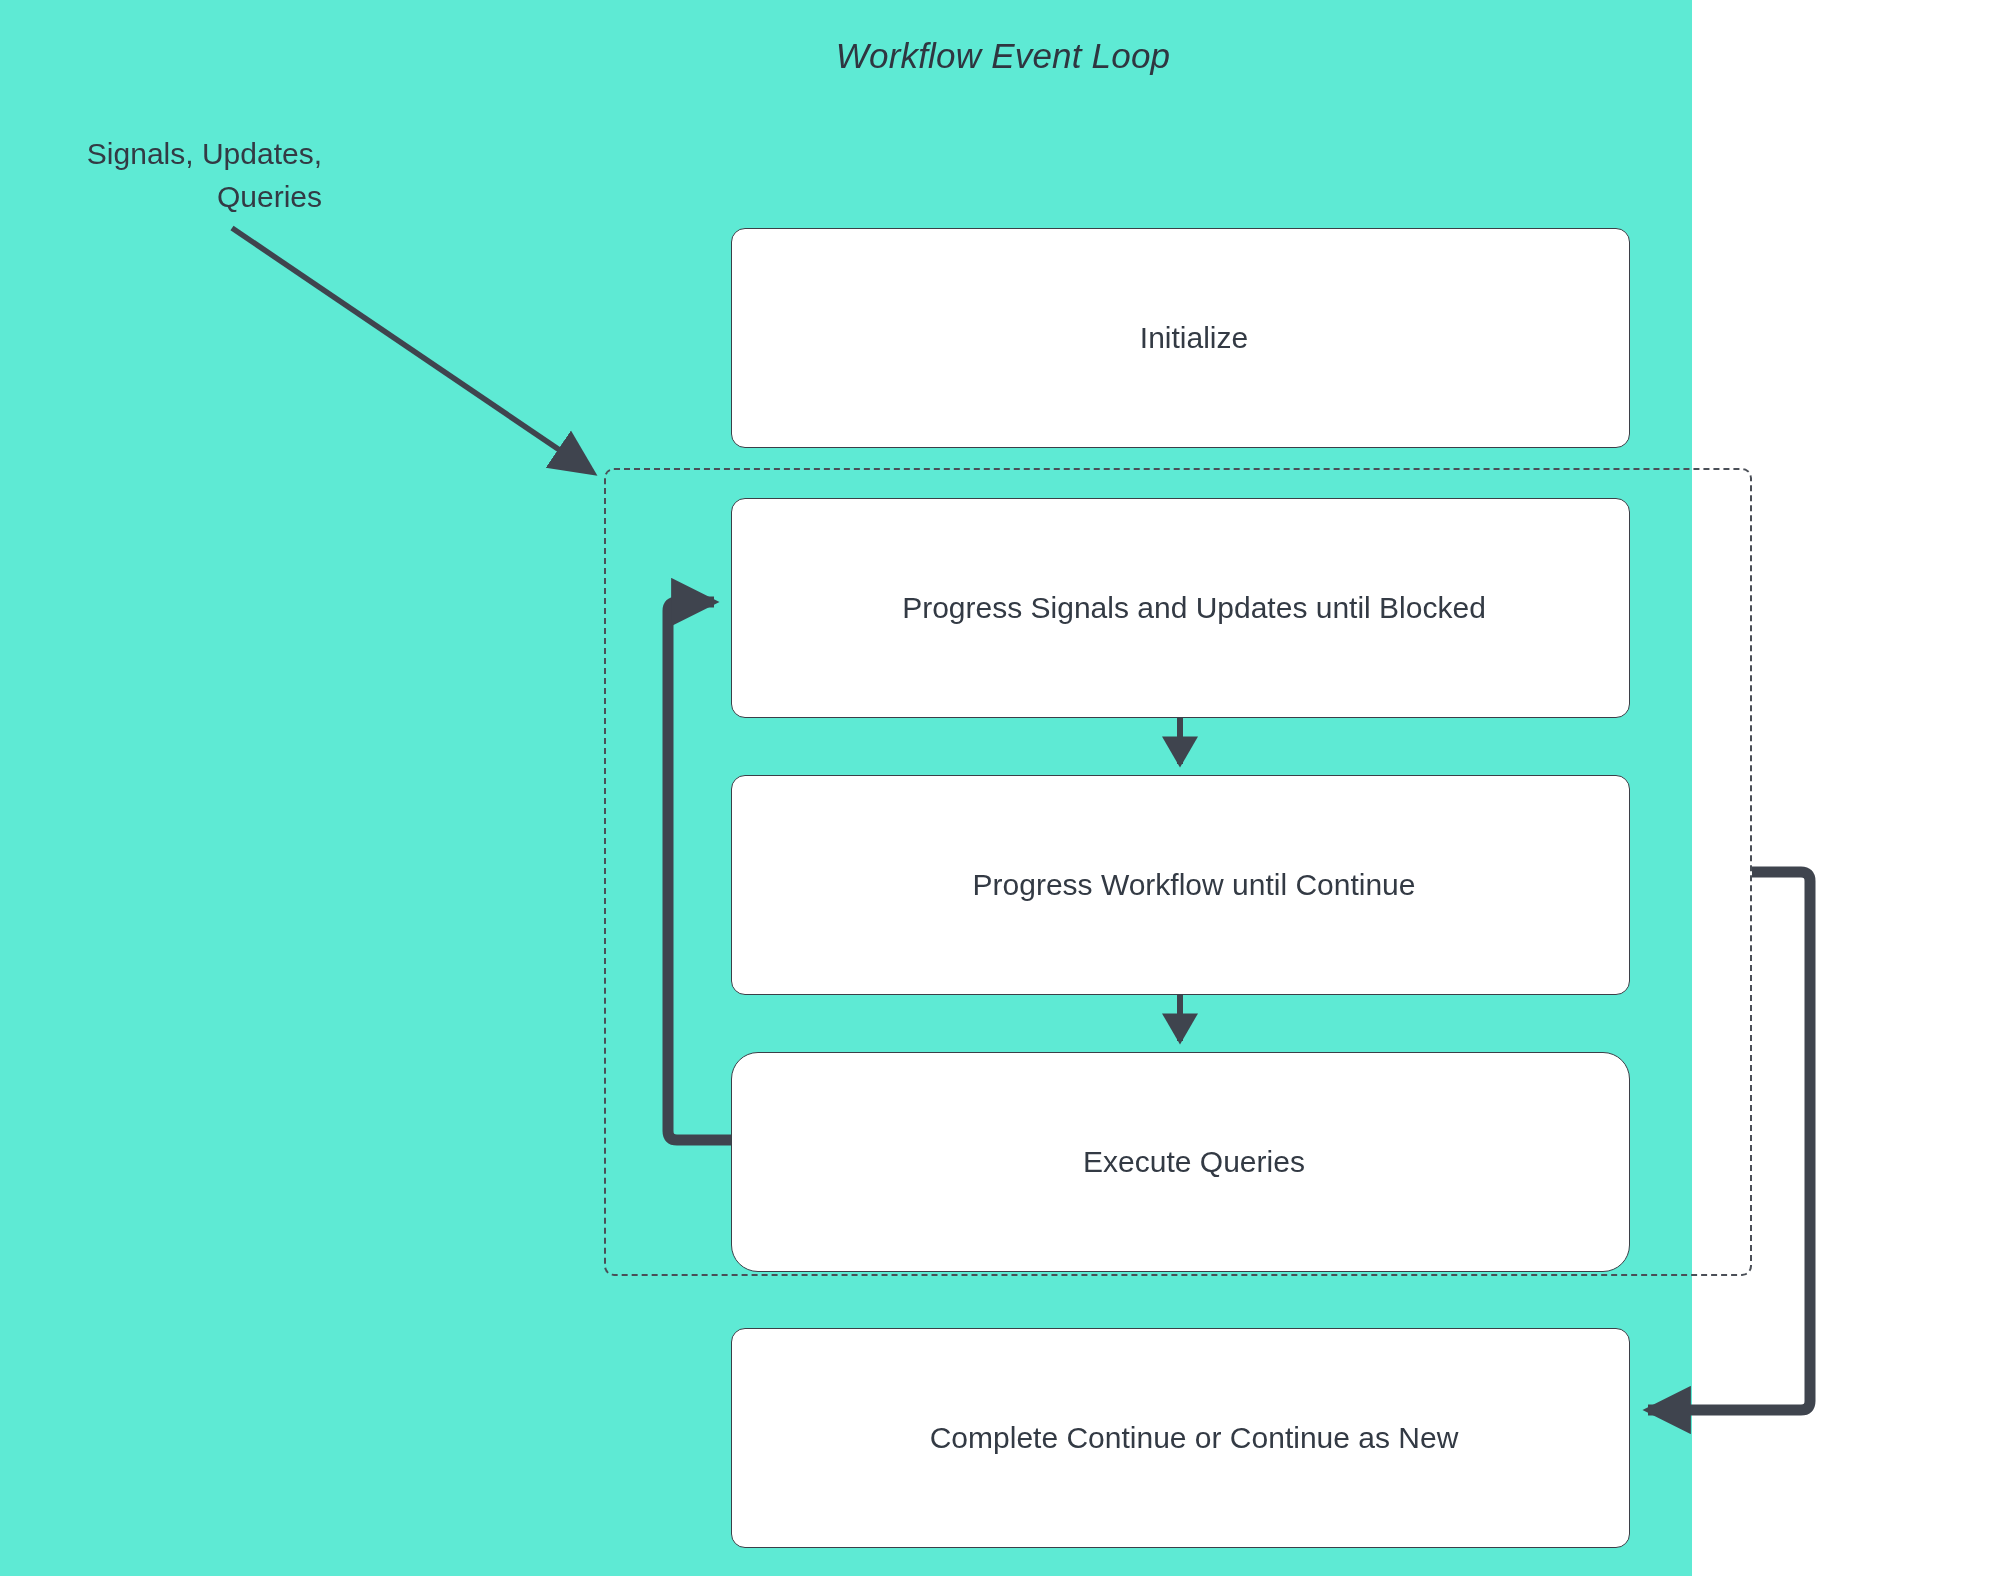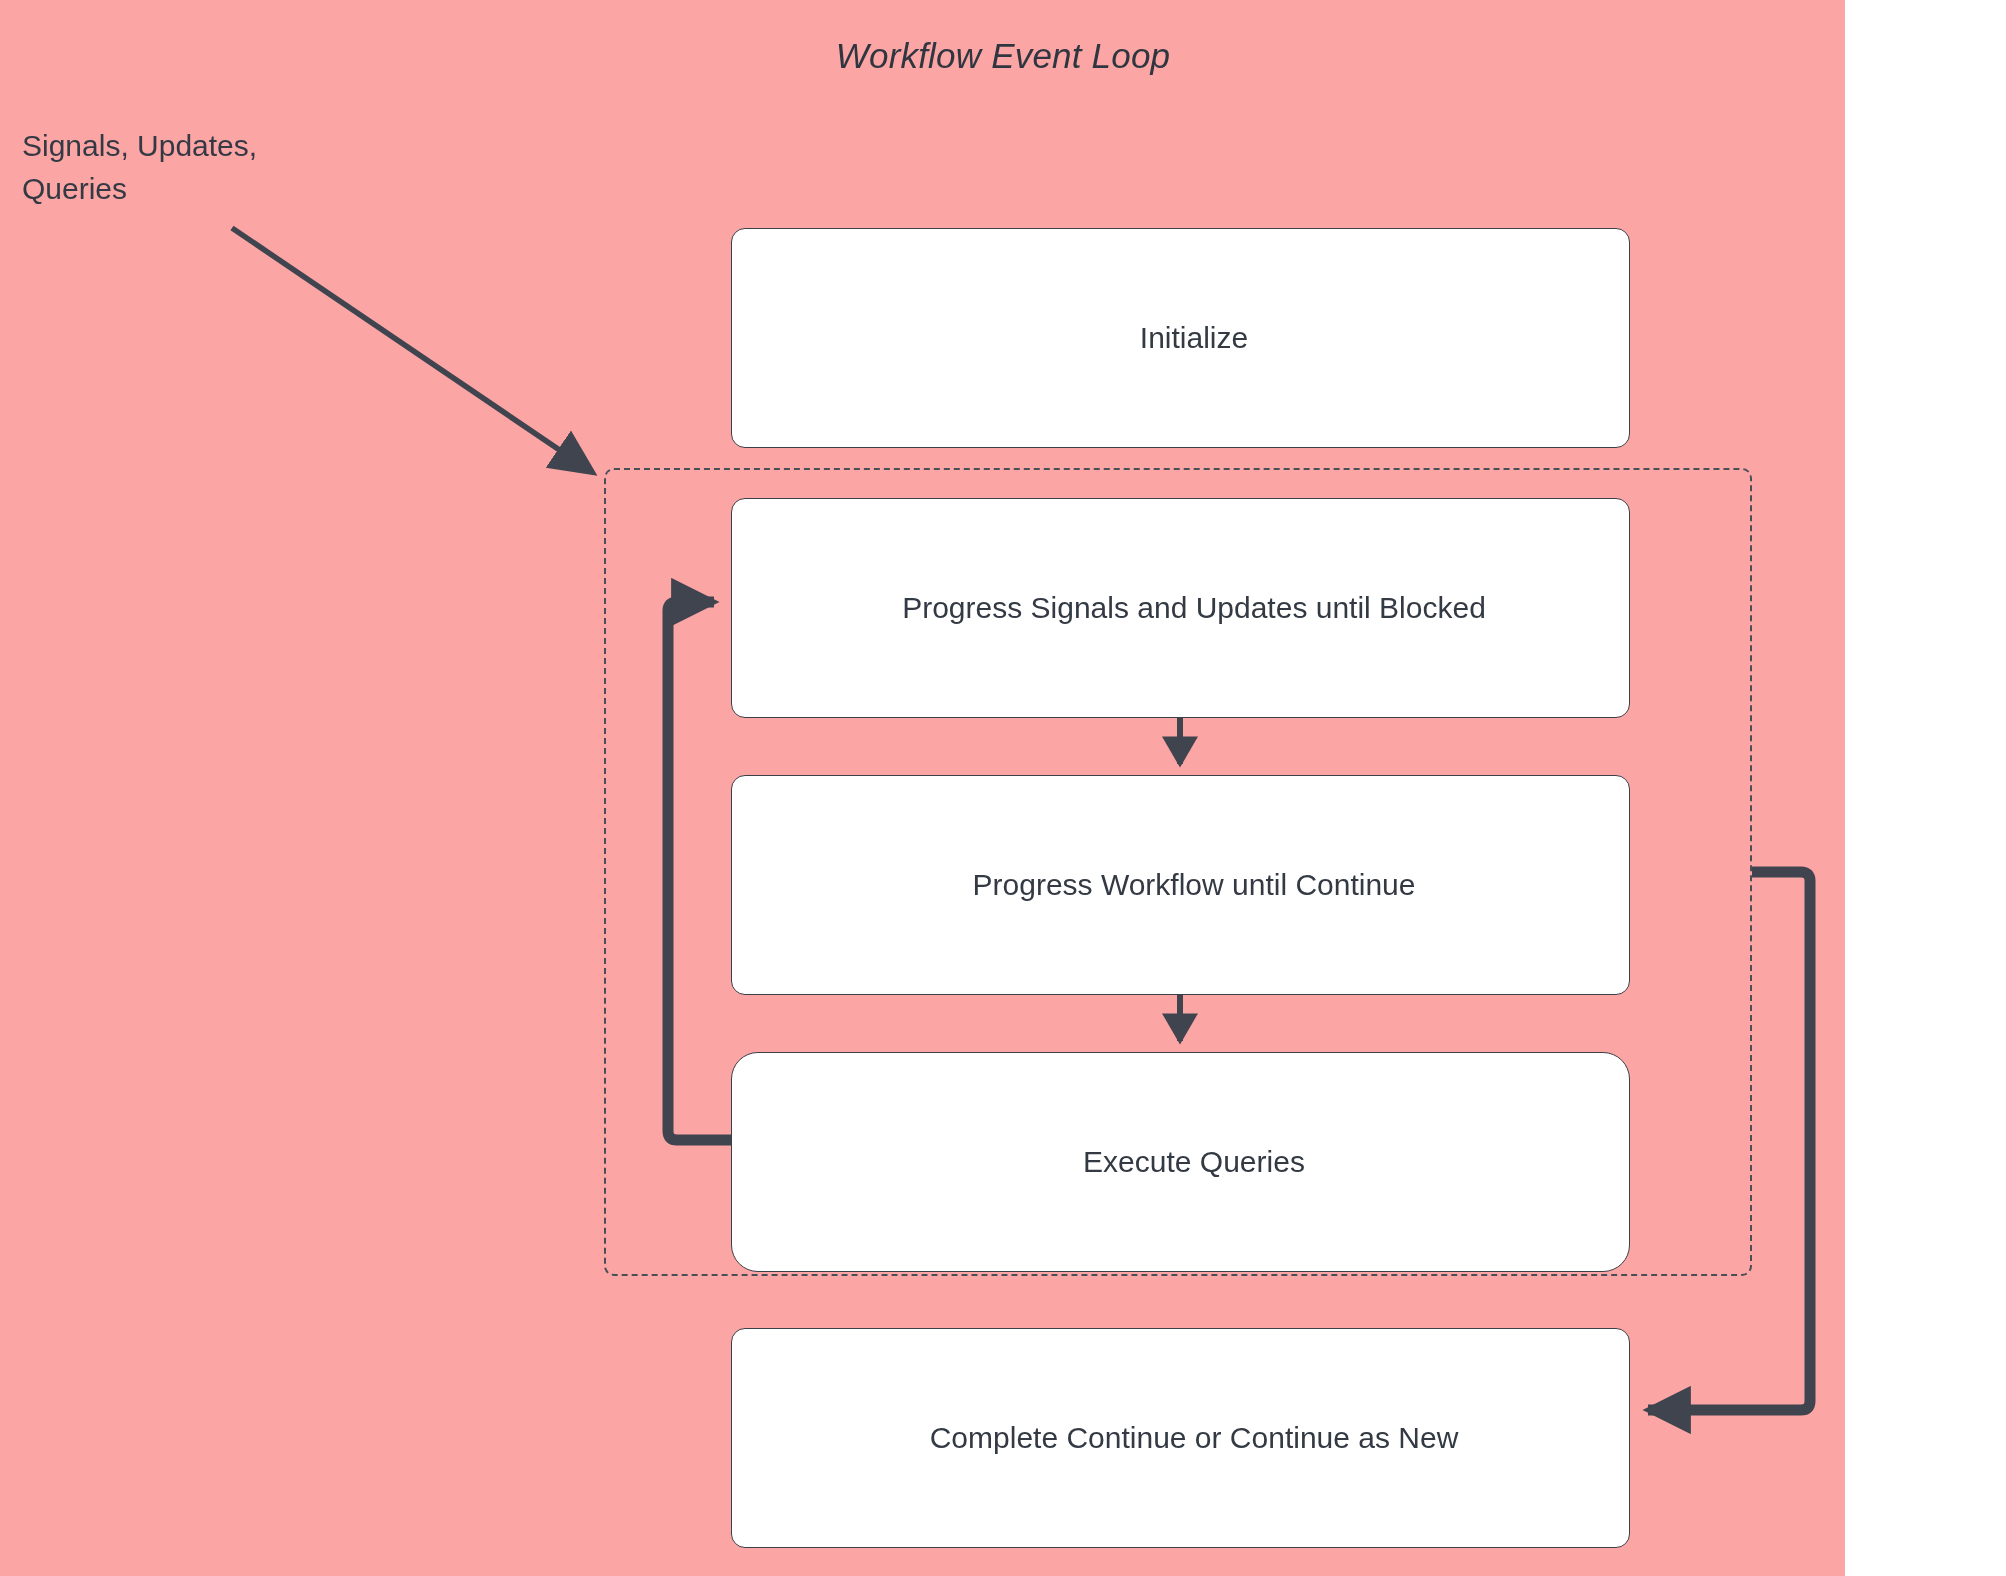--- a/index.html
+++ b/index.html
@@ -9,23 +9,23 @@
     background: #ffffff;
   }
   body {
     font-family: "Liberation Sans", sans-serif;
     width: 2006px;
     height: 1576px;
     overflow: hidden;
   }
   #canvas {
     position: relative;
-    width: 1845px;
+    width: 1692px;
     height: 1576px;
-    background: #fca5a5;
+    background: #5eead4;
   }
   #wiring {
     position: absolute;
     left: 0;
     top: 0;
     width: 2006px;
     height: 1576px;
     pointer-events: none;
   }
 
@@ -39,23 +39,23 @@
     font-style: italic;
     font-size: 35px;
     color: #2f3640;
     letter-spacing: 0.2px;
   }
 
   
   .input-label {
     position: absolute;
     left: 22px;
-    top: 124px;
+    top: 132px;
     width: 300px;
-    text-align: left;
+    text-align: right;
     font-size: 30px;
     line-height: 43px;
     color: #333a44;
     white-space: pre-line;
   }
 
   
   .node {
     position: absolute;
     left: 731px;

